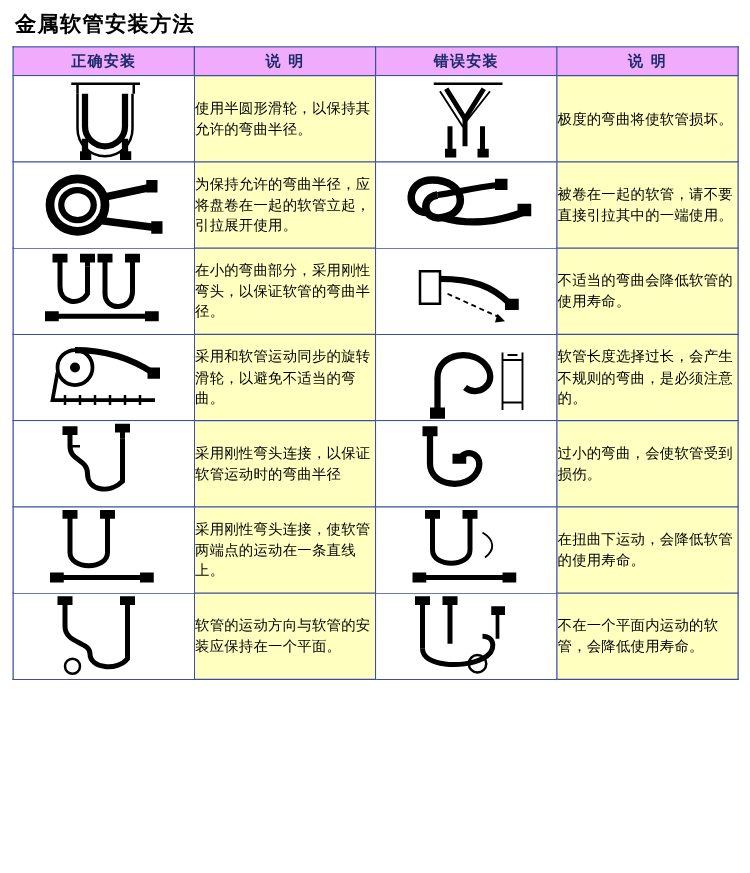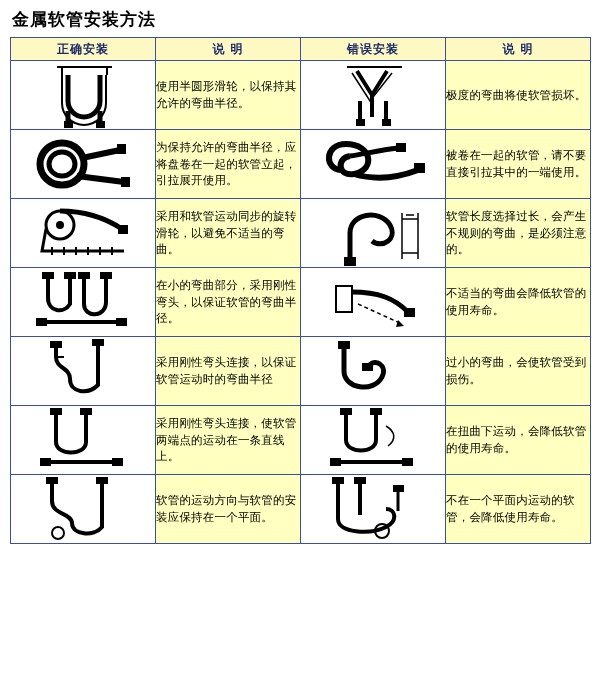--- a/index.html
+++ b/index.html
@@ -33,21 +33,21 @@
     width: 580px;
     table-layout: fixed;
     border: 1px solid #3a4fa0;
   }
   table.main td, table.main th {
     border: 1px solid #3a4fa0;
     padding: 0;
     vertical-align: middle;
   }
   thead th {
-    background: #fef9c3;
+    background: #f0abfc;
     color: #1b2a6b;
     font-size: 12px;
     font-weight: bold;
     height: 22px;
     letter-spacing: 1px;
   }
   col.c-img { width: 145px; }
   col.c-txt { width: 145px; }
   td.img-cell {
     background: #ffffff;
@@ -140,20 +140,48 @@
         <td class="img-cell">
           <svg class="fig" viewBox="0 0 143 68">
             <path d="M40 40 C22 40 22 14 44 14 C70 14 74 40 52 44 C36 47 34 28 48 26" fill="none" stroke="#000" stroke-width="6"></path>
             <path d="M52 44 C72 50 95 48 116 40" fill="none" stroke="#000" stroke-width="6"></path>
             <rect x="112" y="33" width="11" height="10" fill="#000"></rect>
             <path d="M48 26 C62 24 78 20 96 18" fill="none" stroke="#000" stroke-width="5"></path>
             <rect x="94" y="13" width="10" height="9" fill="#000"></rect>
           </svg>
         </td>
         <td class="txt-cell">被卷在一起的软管，请不要直接引拉其中的一端使用。</td>
+      </tr>
+
+      <tr>
+        <td class="img-cell">
+          <svg class="fig" viewBox="0 0 143 68">
+            <path d="M36 8 L36 30 C36 44 52 46 58 36 L58 14" fill="none" stroke="#000" stroke-width="4"></path>
+            <path d="M58 14 L58 8" stroke="#000" stroke-width="4"></path>
+            <path d="M72 8 L72 36 C72 50 94 50 94 34 L94 10" fill="none" stroke="#000" stroke-width="4"></path>
+            <path d="M30 54 L108 54" stroke="#000" stroke-width="4"></path>
+            <rect x="30" y="4" width="12" height="7" fill="#000"></rect>
+            <rect x="52" y="4" width="12" height="7" fill="#000"></rect>
+            <rect x="66" y="4" width="12" height="7" fill="#000"></rect>
+            <rect x="88" y="4" width="12" height="7" fill="#000"></rect>
+            <rect x="24" y="50" width="11" height="8" fill="#000"></rect>
+            <rect x="104" y="50" width="11" height="8" fill="#000"></rect>
+          </svg>
+        </td>
+        <td class="txt-cell">在小的弯曲部分，采用刚性弯头，以保证软管的弯曲半径。</td>
+        <td class="img-cell">
+          <svg class="fig" viewBox="0 0 143 68">
+            <rect x="34" y="18" width="16" height="26" fill="none" stroke="#000" stroke-width="2"></rect>
+            <path d="M50 24 C76 24 92 30 106 44" fill="none" stroke="#000" stroke-width="5"></path>
+            <rect x="102" y="40" width="11" height="9" fill="#000"></rect>
+            <path d="M56 36 L100 56" stroke="#000" stroke-width="1.5" stroke-dasharray="4 3"></path>
+            <path d="M96 52 L102 58 L94 59" fill="#000"></path>
+          </svg>
+        </td>
+        <td class="txt-cell">不适当的弯曲会降低软管的使用寿命。</td>
       </tr>
 
       <tr>
         <td class="img-cell">
           <svg class="fig" viewBox="0 0 143 68">
             <circle cx="48" cy="26" r="14" fill="none" stroke="#000" stroke-width="3"></circle>
             <circle cx="48" cy="26" r="4" fill="#000"></circle>
             <path d="M48 12 C70 12 92 18 110 30" fill="none" stroke="#000" stroke-width="5"></path>
             <rect x="106" y="26" width="10" height="9" fill="#000"></rect>
             <path d="M34 30 L30 52 L112 52" fill="none" stroke="#000" stroke-width="3"></path>
@@ -177,48 +205,20 @@
             <path d="M100 20 L116 20 M100 54 L116 54" stroke="#000" stroke-width="1.5"></path>
             <path d="M104 16 L112 16" stroke="#000" stroke-width="1.5"></path>
           </svg>
         </td>
         <td class="txt-cell">软管长度选择过长，会产生不规则的弯曲，是必须注意的。</td>
       </tr>
 
       <tr>
         <td class="img-cell">
           <svg class="fig" viewBox="0 0 143 68">
-            <path d="M36 8 L36 30 C36 44 52 46 58 36 L58 14" fill="none" stroke="#000" stroke-width="4"></path>
-            <path d="M58 14 L58 8" stroke="#000" stroke-width="4"></path>
-            <path d="M72 8 L72 36 C72 50 94 50 94 34 L94 10" fill="none" stroke="#000" stroke-width="4"></path>
-            <path d="M30 54 L108 54" stroke="#000" stroke-width="4"></path>
-            <rect x="30" y="4" width="12" height="7" fill="#000"></rect>
-            <rect x="52" y="4" width="12" height="7" fill="#000"></rect>
-            <rect x="66" y="4" width="12" height="7" fill="#000"></rect>
-            <rect x="88" y="4" width="12" height="7" fill="#000"></rect>
-            <rect x="24" y="50" width="11" height="8" fill="#000"></rect>
-            <rect x="104" y="50" width="11" height="8" fill="#000"></rect>
-          </svg>
-        </td>
-        <td class="txt-cell">在小的弯曲部分，采用刚性弯头，以保证软管的弯曲半径。</td>
-        <td class="img-cell">
-          <svg class="fig" viewBox="0 0 143 68">
-            <rect x="34" y="18" width="16" height="26" fill="none" stroke="#000" stroke-width="2"></rect>
-            <path d="M50 24 C76 24 92 30 106 44" fill="none" stroke="#000" stroke-width="5"></path>
-            <rect x="102" y="40" width="11" height="9" fill="#000"></rect>
-            <path d="M56 36 L100 56" stroke="#000" stroke-width="1.5" stroke-dasharray="4 3"></path>
-            <path d="M96 52 L102 58 L94 59" fill="#000"></path>
-          </svg>
-        </td>
-        <td class="txt-cell">不适当的弯曲会降低软管的使用寿命。</td>
-      </tr>
-
-      <tr>
-        <td class="img-cell">
-          <svg class="fig" viewBox="0 0 143 68">
             <path d="M44 8 L44 20 C44 32 58 30 58 42 C58 56 76 58 86 48 L86 14" fill="none" stroke="#000" stroke-width="4"></path>
             <path d="M86 14 L86 6" stroke="#000" stroke-width="4"></path>
             <rect x="38" y="4" width="12" height="7" fill="#000"></rect>
             <rect x="80" y="2" width="12" height="7" fill="#000"></rect>
             <path d="M44 20 L52 20" stroke="#000" stroke-width="2"></path>
           </svg>
         </td>
         <td class="txt-cell">采用刚性弯头连接，以保证软管运动时的弯曲半径</td>
         <td class="img-cell">
           <svg class="fig" viewBox="0 0 143 68">

